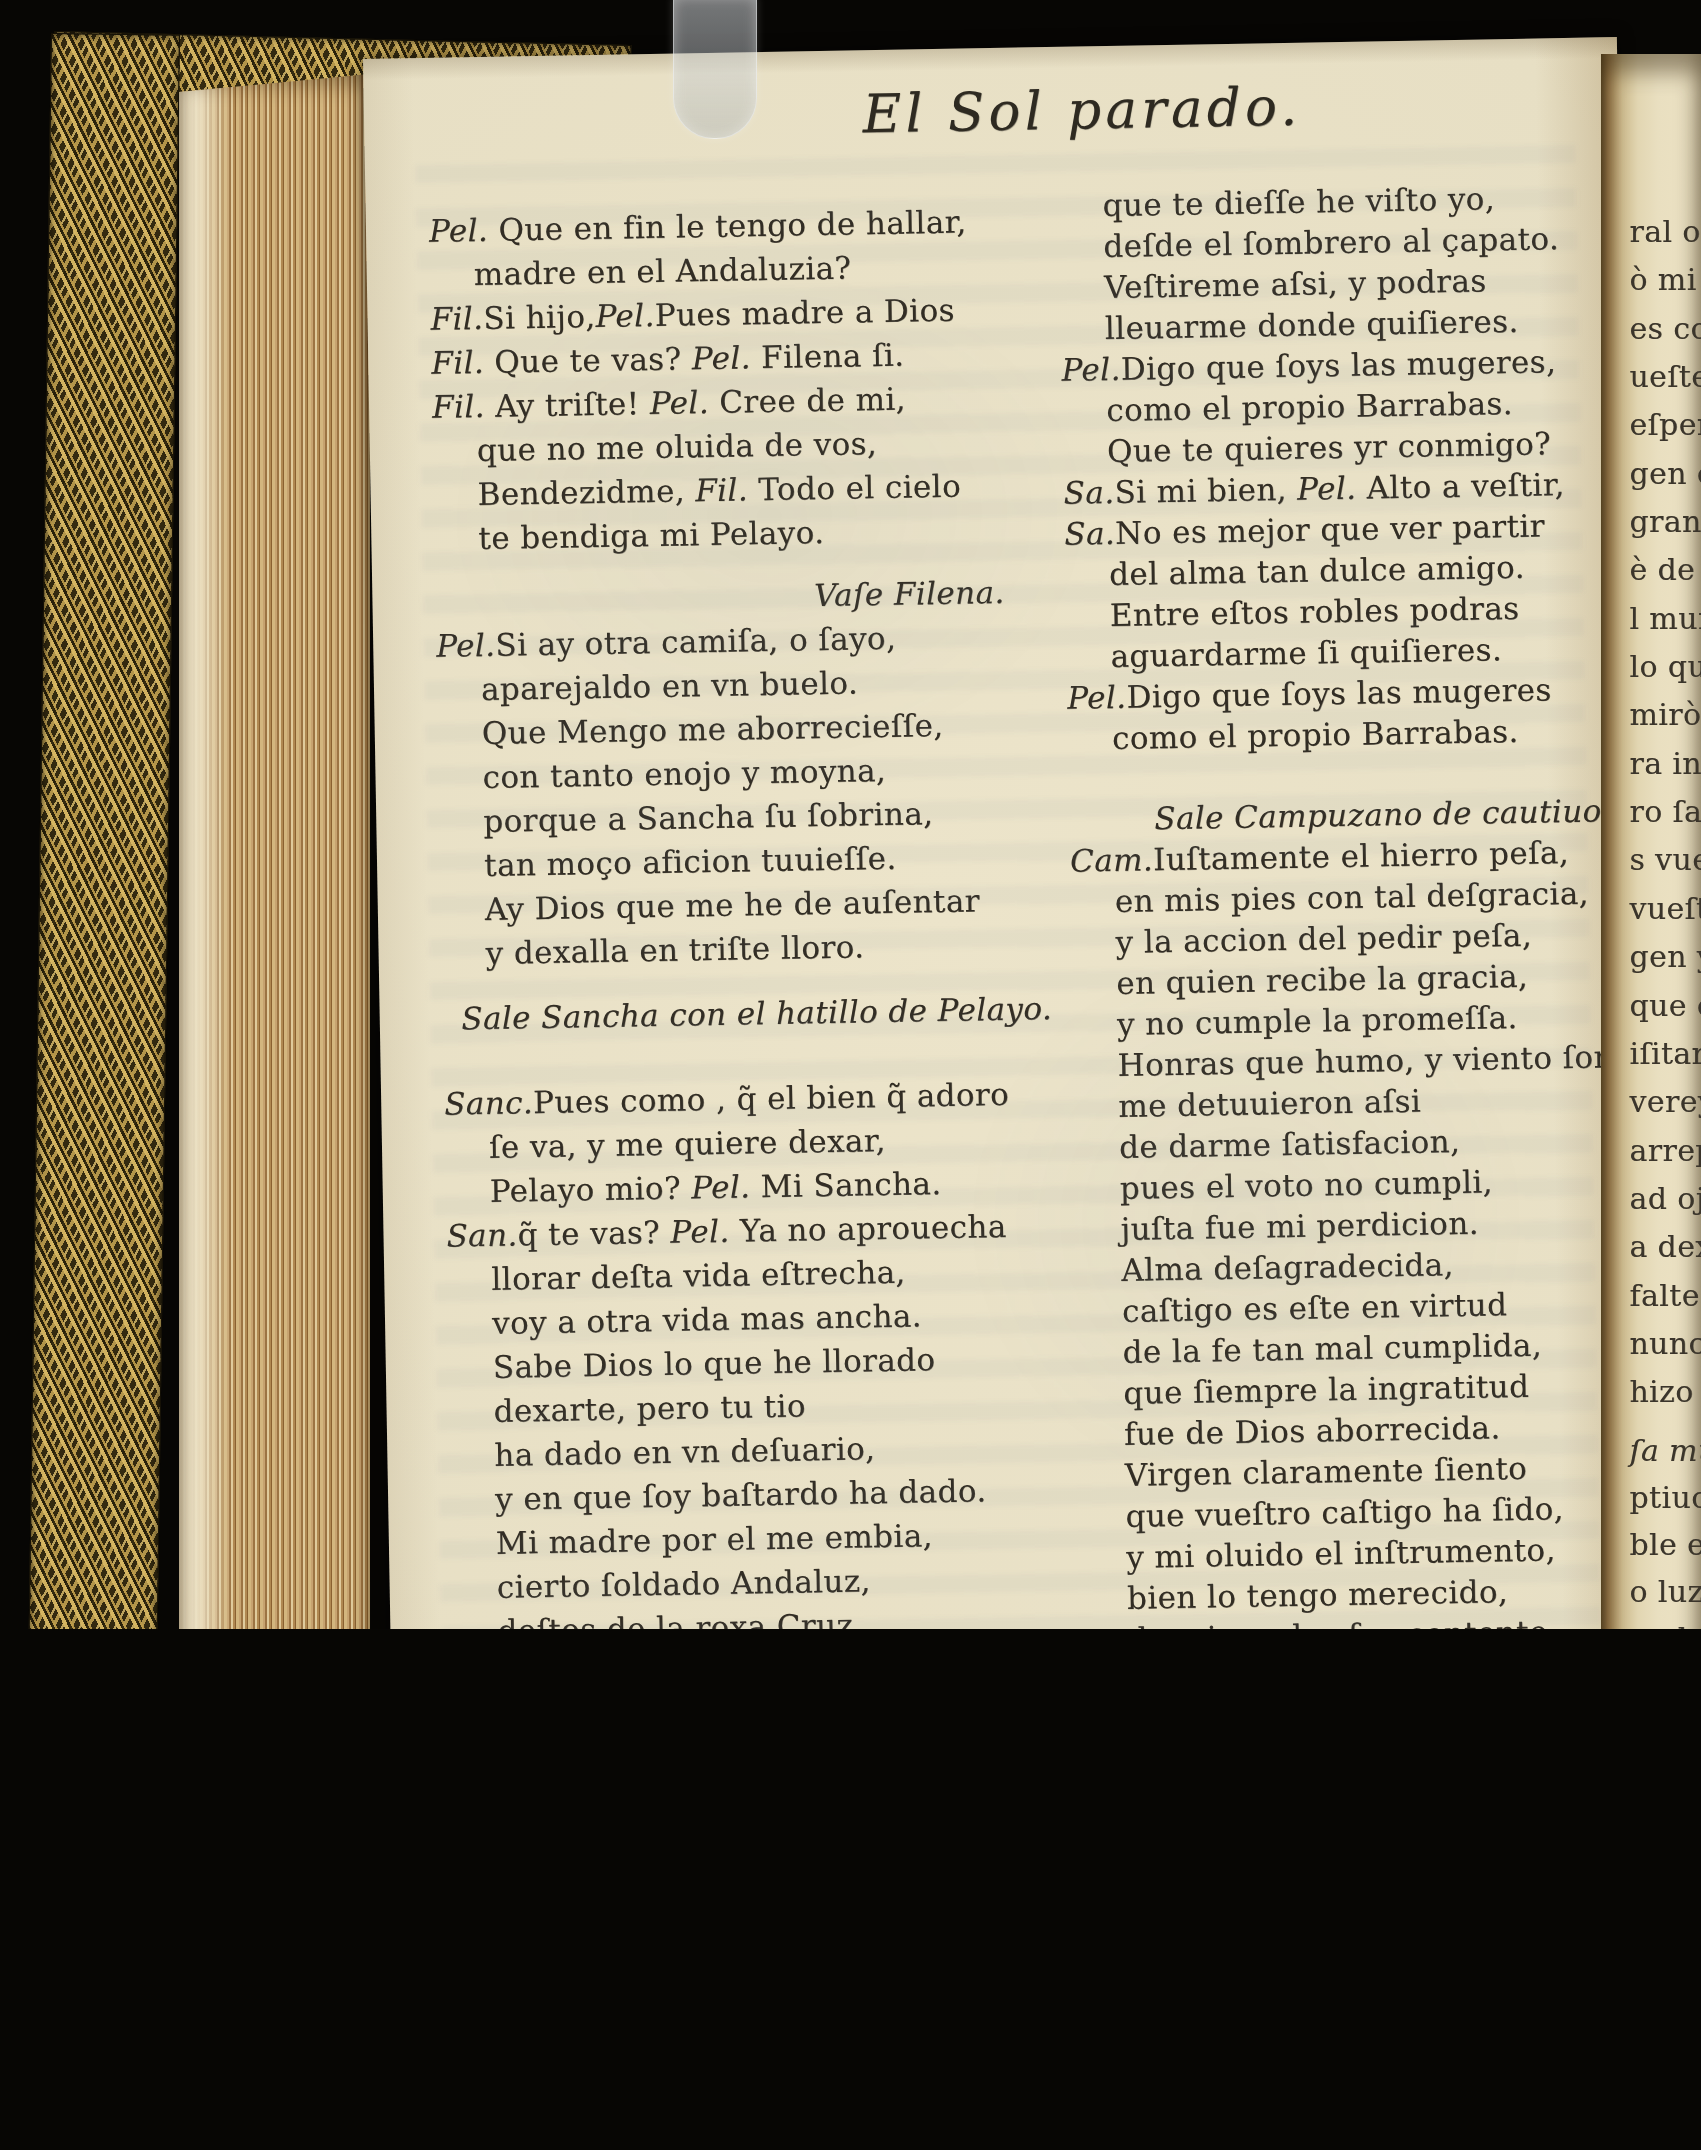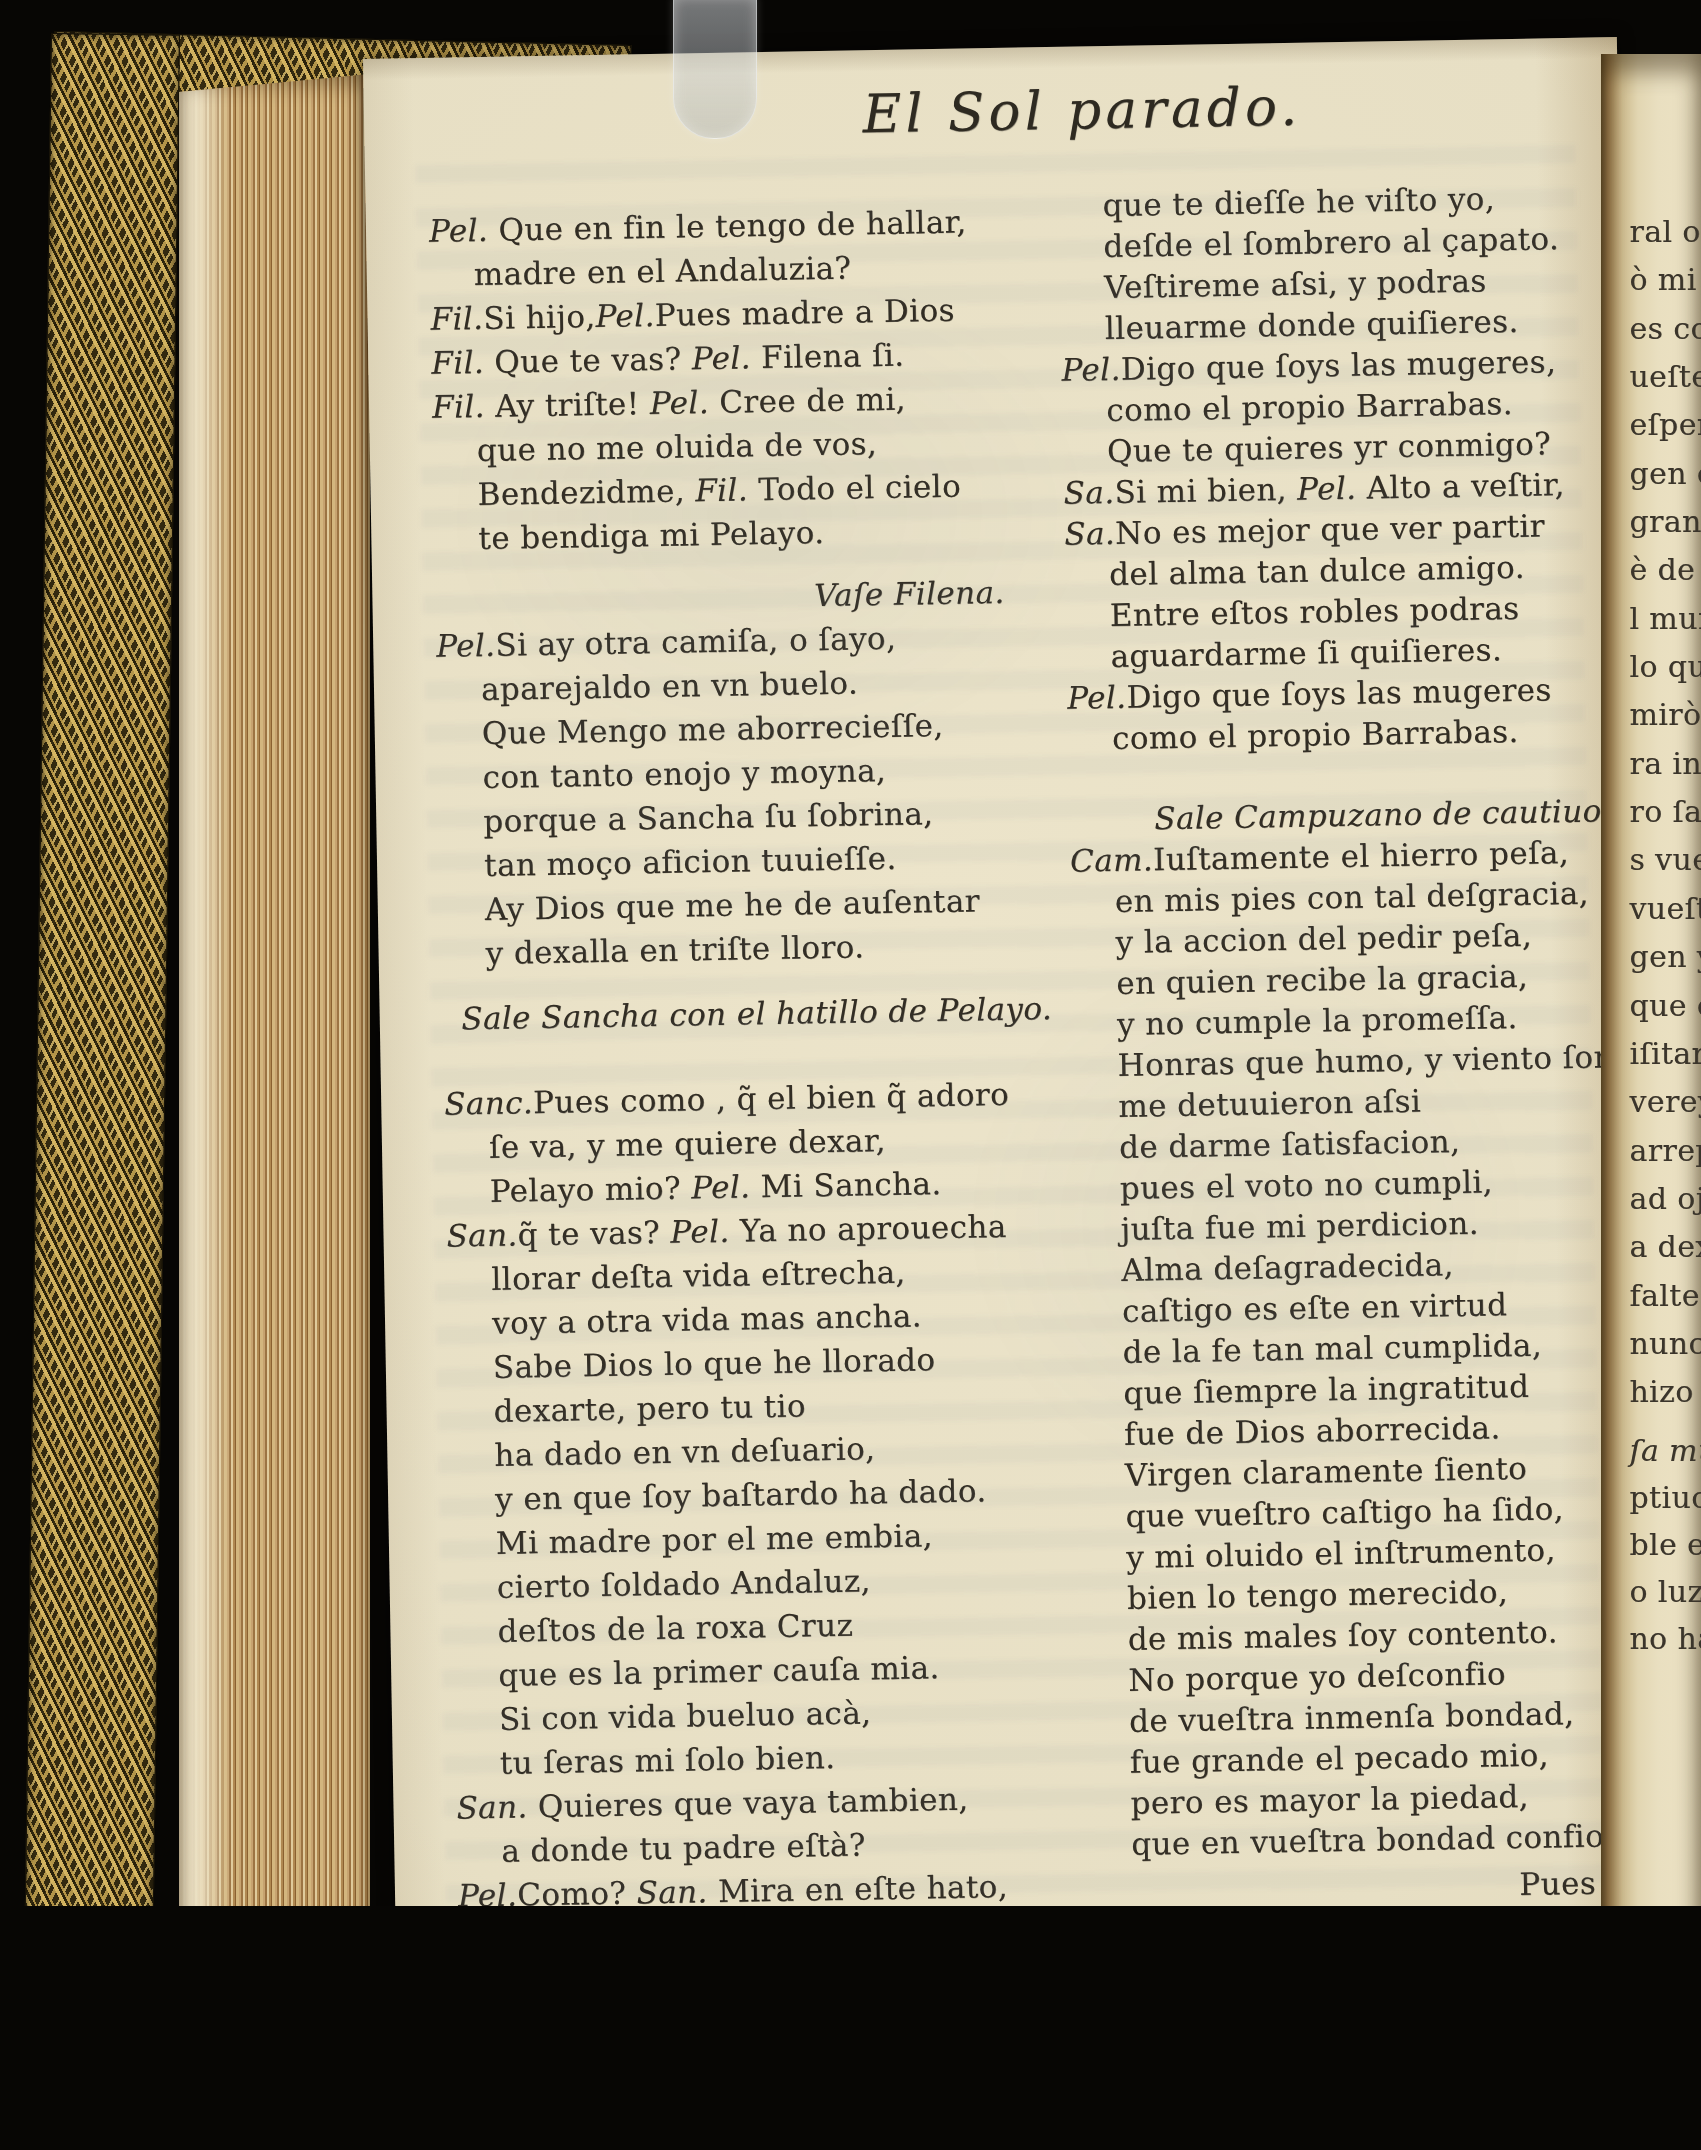--- a/index.html
+++ b/index.html
@@ -1,18 +1,18 @@
 <!DOCTYPE html>
 <html style="font-size:11.4px"><head>
 <meta charset="utf-8">
 <style>
   html,body{margin:0;padding:0;background:#070604;}
   #photo{
     position:relative;
-    width:1701px;height:1906px;
+    width:1701px;height:1629px;
     overflow:hidden;
     background:#070604;
     font-family:"DejaVu Serif","Liberation Serif",serif;
   }
   
   .gilt{
     position:absolute;
     background-color:#2f2712;
     background-image:
       repeating-linear-gradient(63deg, rgba(216,184,99,0) 0 2.8px, rgba(216,184,99,0.95) 2.8px 6.4px, rgba(40,32,10,0.9) 6.4px 9.2px, rgba(190,156,74,0.9) 9.2px 11.4px, rgba(40,32,10,0) 11.4px 15.6px),

